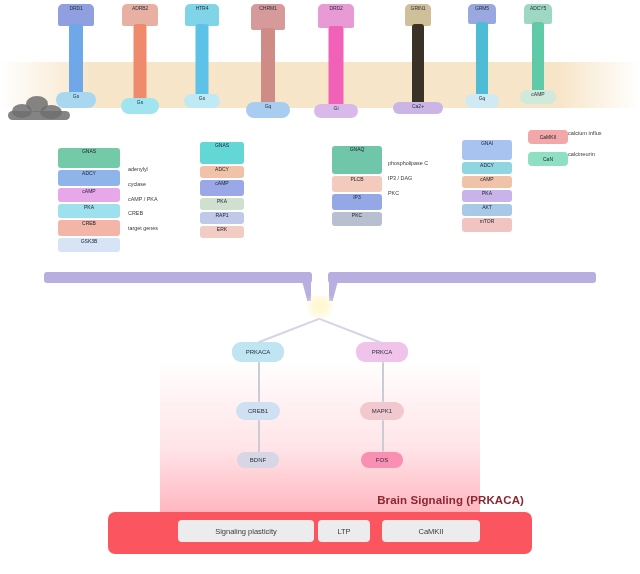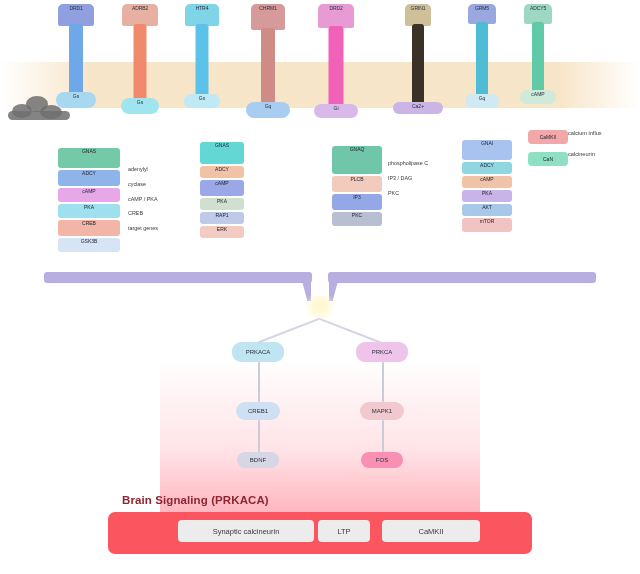--- a/index.html
+++ b/index.html
@@ -117,22 +117,22 @@
   .fade{
     position:absolute;left:160px;top:358px;width:320px;height:166px;
     background:linear-gradient(180deg, rgba(255,235,238,0) 0%, rgba(255,205,212,.55) 55%, rgba(255,160,172,.85) 100%);
     border-radius:6px;
   }
   .outcome{
     position:absolute;left:108px;top:512px;width:424px;height:42px;
     background:#fb5560;border-radius:7px;
   }
   .outcome-title{
-    position:absolute;left:122px;top:494px;width:424px;
-    text-align:left;font-size:11.5px;font-weight:bold;color:#8d2630;
+    position:absolute;left:100px;top:494px;width:424px;
+    text-align:right;font-size:11.5px;font-weight:bold;color:#8d2630;
     letter-spacing:.1px;
   }
   .obtn{
     position:absolute;top:520px;height:22px;
     background:#ececec;border-radius:4px;
     display:flex;align-items:center;justify-content:center;
     font-size:7.5px;color:#3b3b3b;
   }
 
   .rightlabels{
@@ -276,18 +276,18 @@
       <div class="connector" style="left: 382px; top: 62px; height: 40px;"></div>
       <div class="node" style="background: rgb(242, 200, 207); width: 44px; height: 18px; left: 360px; top: 102px;">MAPK1</div>
       <div class="connector" style="left: 382px; top: 120px; height: 32px;"></div>
       <div class="node" style="background: rgb(250, 143, 180); width: 42px; height: 16px; left: 361px; top: 152px;">FOS</div>
       <div class="diag" style="left: 320px; top: 18px; width: 66.4831px; transform: rotate(21.1613deg);"></div>
     </div>
 
   <div class="outcome-title">Brain Signaling (PRKACA)</div>
   <div class="outcome"></div>
   <div id="outcomebtns">
-      <div class="obtn" style="left: 178px; width: 136px;">Synaptic calcineurin</div>
+      <div class="obtn" style="left: 178px; width: 136px;">Signaling plasticity</div>
       <div class="obtn" style="left: 318px; width: 52px;">LTP</div>
       <div class="obtn" style="left: 382px; width: 98px;">CaMKII</div>
     </div>
 
 </div>
 
 </body></html>

